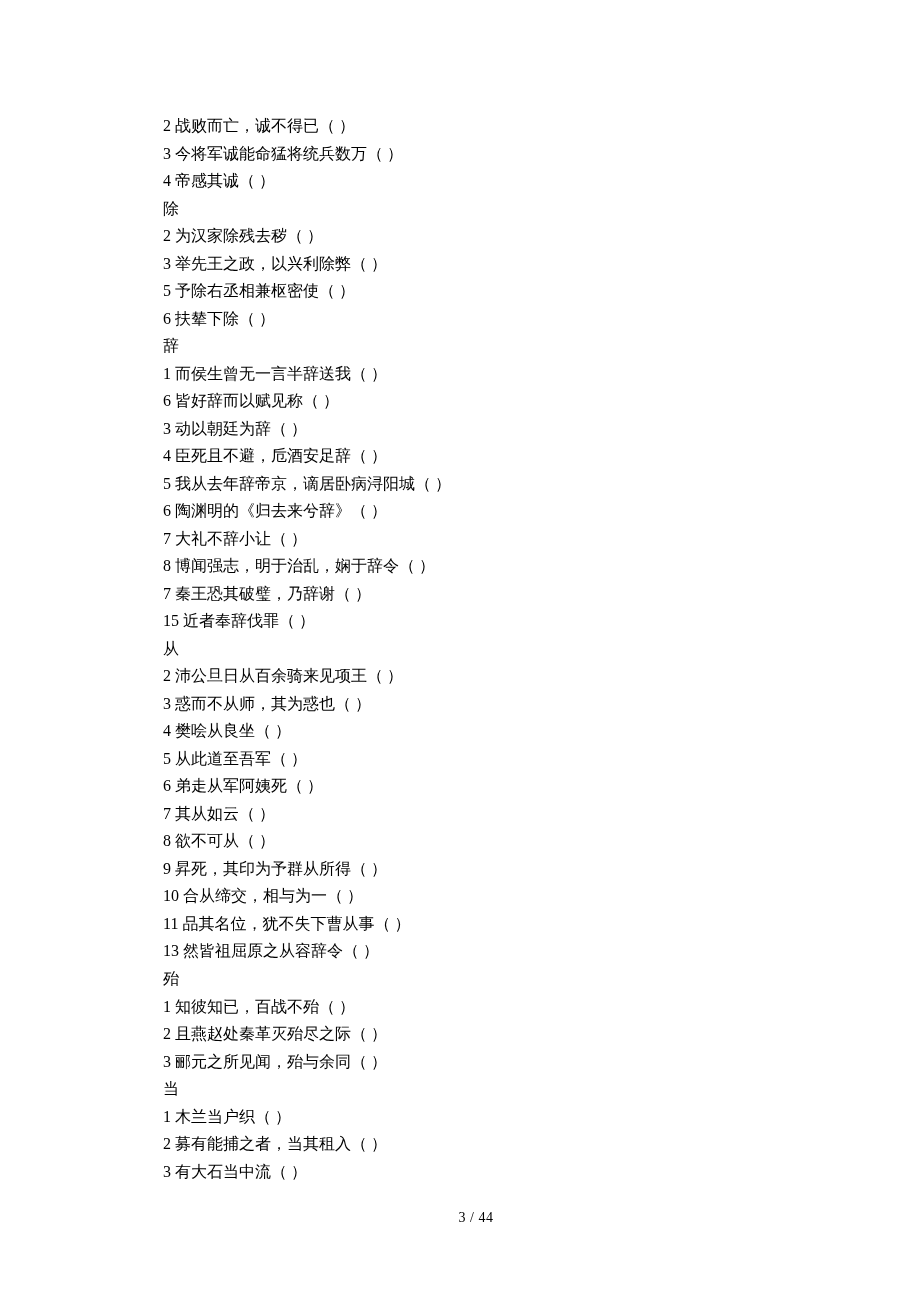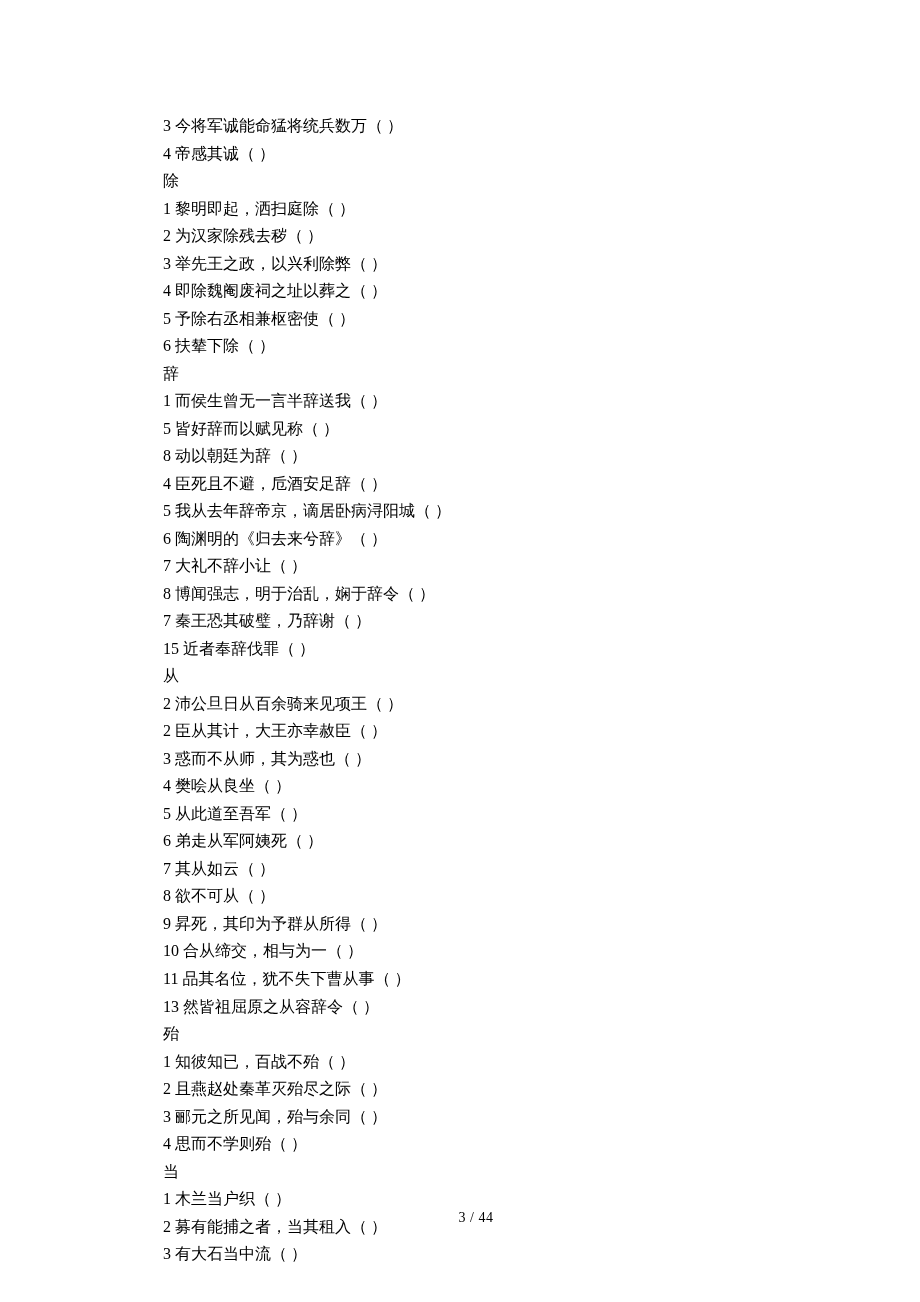--- a/index.html
+++ b/index.html
@@ -28,56 +28,53 @@
       width: 920px;
       text-align: center;
       font-size: 14px;
       letter-spacing: 0.5px;
     }
   </style>
 </head>
 <body>
 
 <div id="content">
+    <div class="line">2 战败而亡，诚不得已（ ）</div>
     <div class="line">3 今将军诚能命猛将统兵数万（ ）</div>
     <div class="line">4 帝感其诚（ ）</div>
     <div class="line">除</div>
-    <div class="line">1 黎明即起，洒扫庭除（ ）</div>
     <div class="line">2 为汉家除残去秽（ ）</div>
     <div class="line">3 举先王之政，以兴利除弊（ ）</div>
-    <div class="line">4 即除魏阉废祠之址以葬之（ ）</div>
     <div class="line">5 予除右丞相兼枢密使（ ）</div>
     <div class="line">6 扶辇下除（ ）</div>
     <div class="line">辞</div>
     <div class="line">1 而侯生曾无一言半辞送我（ ）</div>
-    <div class="line">5 皆好辞而以赋见称（ ）</div>
-    <div class="line">8 动以朝廷为辞（ ）</div>
+    <div class="line">6 皆好辞而以赋见称（ ）</div>
+    <div class="line">3 动以朝廷为辞（ ）</div>
     <div class="line">4 臣死且不避，卮酒安足辞（ ）</div>
     <div class="line">5 我从去年辞帝京，谪居卧病浔阳城（ ）</div>
     <div class="line">6 陶渊明的《归去来兮辞》（ ）</div>
     <div class="line">7 大礼不辞小让（ ）</div>
     <div class="line">8 博闻强志，明于治乱，娴于辞令（ ）</div>
     <div class="line">7 秦王恐其破璧，乃辞谢（ ）</div>
     <div class="line">15 近者奉辞伐罪（ ）</div>
     <div class="line">从</div>
     <div class="line">2 沛公旦日从百余骑来见项王（ ）</div>
-    <div class="line">2 臣从其计，大王亦幸赦臣（ ）</div>
     <div class="line">3 惑而不从师，其为惑也（ ）</div>
     <div class="line">4 樊哙从良坐（ ）</div>
     <div class="line">5 从此道至吾军（ ）</div>
     <div class="line">6 弟走从军阿姨死（ ）</div>
     <div class="line">7 其从如云（ ）</div>
     <div class="line">8 欲不可从（ ）</div>
     <div class="line">9 昇死，其印为予群从所得（ ）</div>
     <div class="line">10 合从缔交，相与为一（ ）</div>
     <div class="line">11 品其名位，犹不失下曹从事（ ）</div>
     <div class="line">13 然皆祖屈原之从容辞令（ ）</div>
     <div class="line">殆</div>
     <div class="line">1 知彼知已，百战不殆（ ）</div>
     <div class="line">2 且燕赵处秦革灭殆尽之际（ ）</div>
     <div class="line">3 郦元之所见闻，殆与余同（ ）</div>
-    <div class="line">4 思而不学则殆（ ）</div>
     <div class="line">当</div>
     <div class="line">1 木兰当户织（ ）</div>
     <div class="line">2 募有能捕之者，当其租入（ ）</div>
     <div class="line">3 有大石当中流（ ）</div>
   </div>
 <div class="footer">3  /  44</div>
 
 </body></html>

